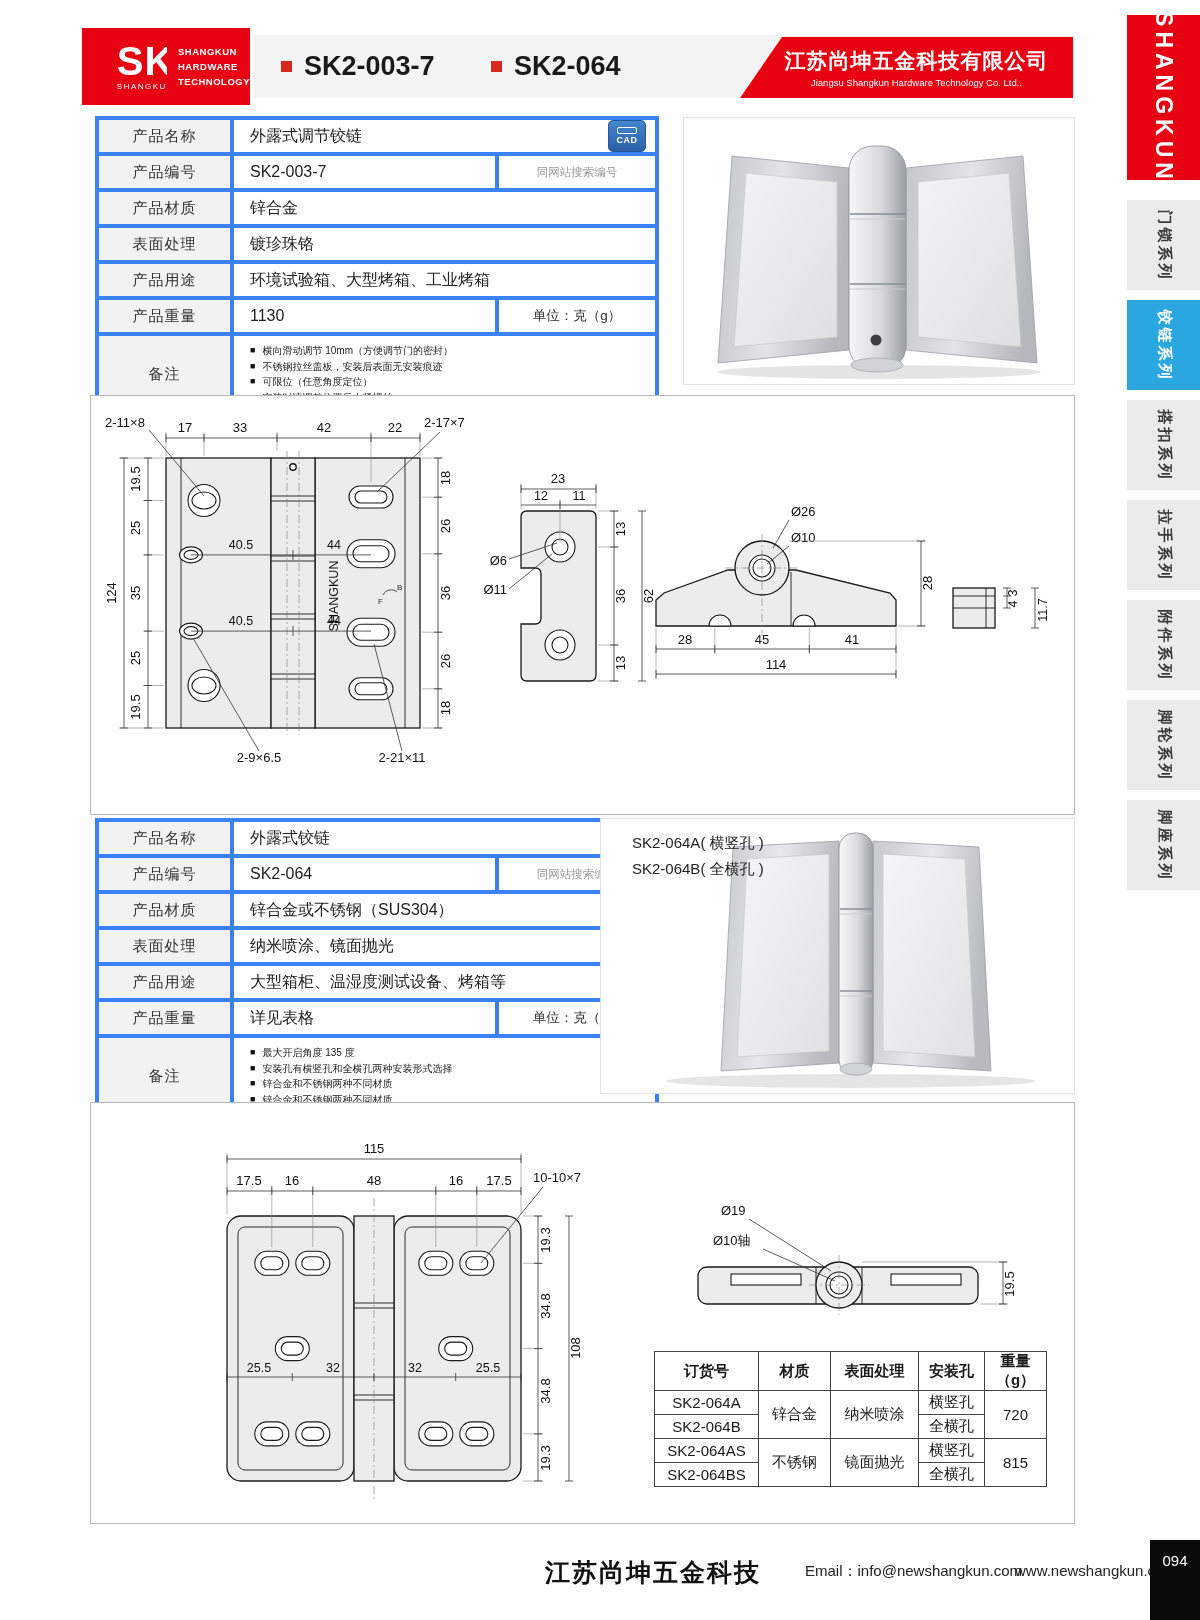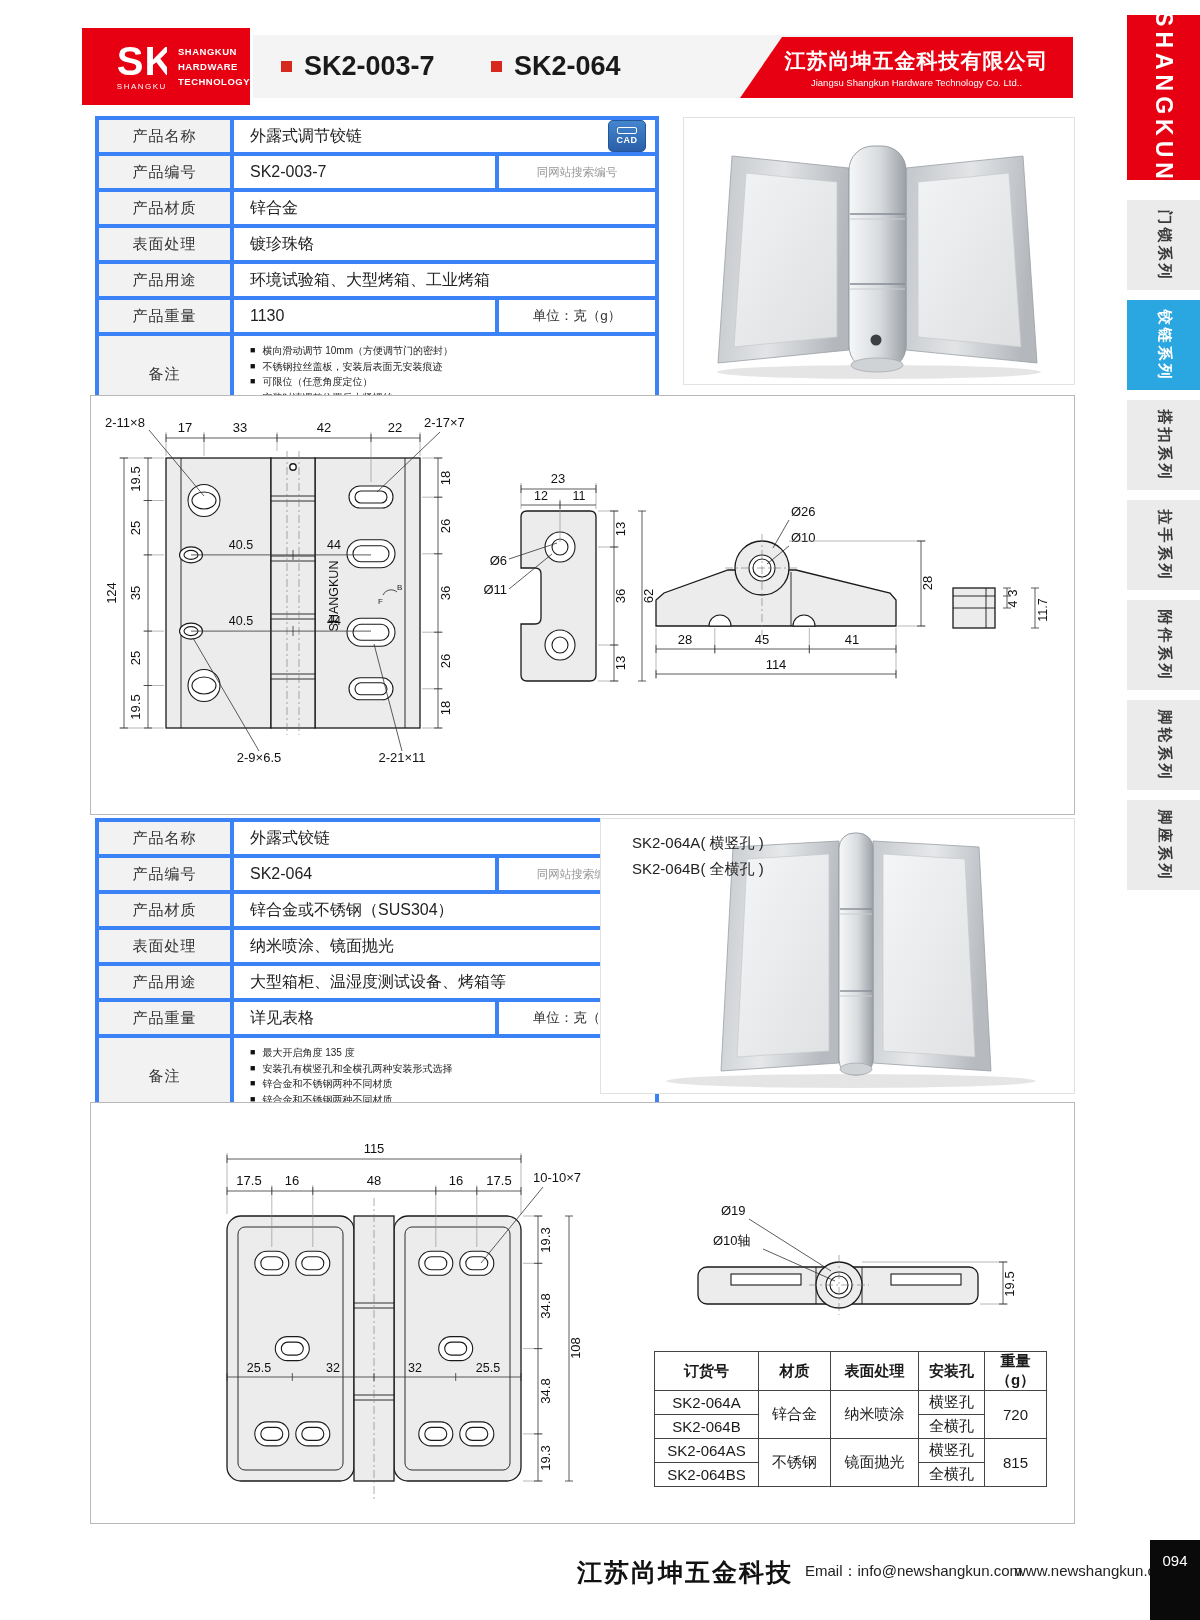--- a/index.html
+++ b/index.html
@@ -63,21 +63,21 @@
   
   .ot { position:absolute; left:563px; top:248px; border-collapse:collapse; background:#fff; }
   .ot th,.ot td { border:1px solid #444; font-size:15px; color:#1a1a1a; text-align:center; padding:0 4px; }
   .ot th { height:30px; font-weight:600; }
   .ot td { height:23px; }
   
   .foot-red { position:absolute; left:85px; top:1548px; width:380px; height:42px; background:#e60012;
               display:flex; align-items:center; gap:14px; padding-left:14px; box-sizing:border-box; }
   .foot-red .fl { color:#fff; font-size:12.5px; }
   .foot-red .fn { color:#fff; font-size:29px; font-weight:bold; letter-spacing:1px; }
-  .foot-co { position:absolute; left:545px; top:1556px; font-size:25px; font-weight:bold; color:#111; letter-spacing:2px;margin-left:32px; }
+  .foot-co { position:absolute; left:545px; top:1556px; font-size:25px; font-weight:bold; color:#111; letter-spacing:2px; }
   .foot-email { position:absolute; left:805px; top:1562px; font-size:15px; color:#222; }
   .foot-web { position:absolute; left:1015px; top:1562px; font-size:15px; color:#222; }
   .page-num { position:absolute; left:1150px; top:1540px; width:50px; height:80px; background:#0a0a0a;
               color:#fff; font-size:15px; text-align:center; padding-top:12px; box-sizing:border-box; }
 </style>
 </head>
 <body>
 
 <div class="page">
 

